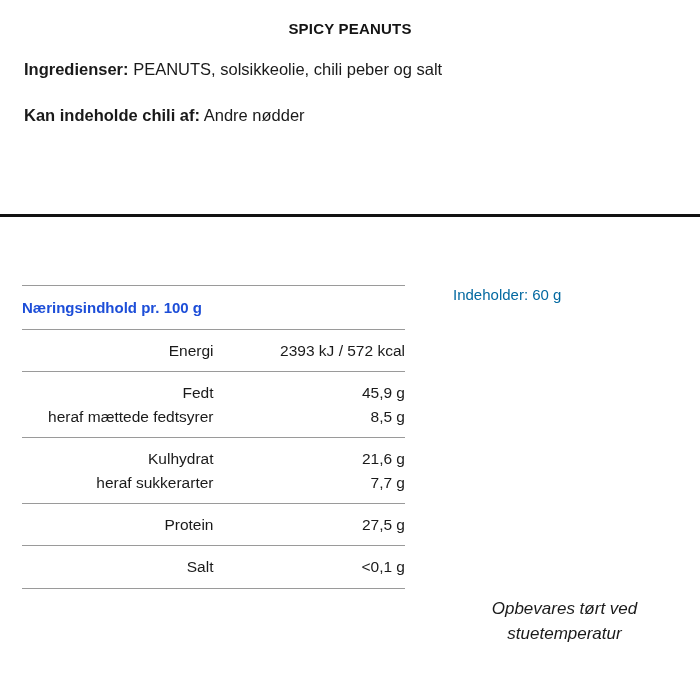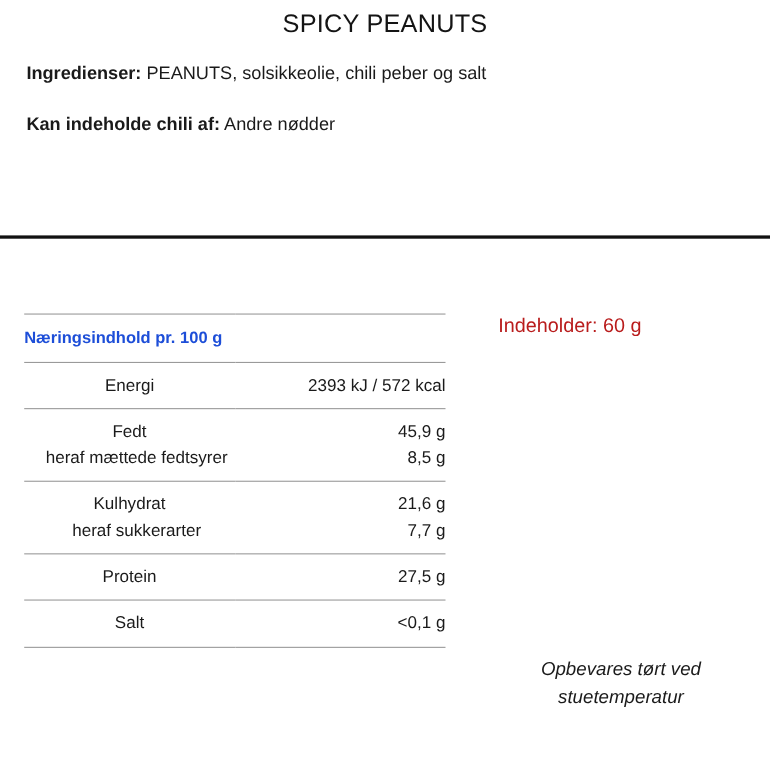--- a/index.html
+++ b/index.html
@@ -19,25 +19,25 @@
   .page {
     width: 700px;
     height: 700px;
     position: relative;
     box-sizing: border-box;
   }
 
   
   .product-title {
     text-align: center;
-    font-size: 23px;
-    font-weight: normal;
+    font-size: 15px;
+    font-weight: bold;
     letter-spacing: 0.2px;
     margin: 0;
-    padding-top: 8px;
+    padding-top: 20px;
     line-height: 1.2;
     color: #141414;
   }
 
   .info-block {
     padding: 0 24px;
     margin-top: 20px;
   }
   .info-line {
     font-size: 16.5px;
@@ -130,27 +130,27 @@
     padding-bottom: 2px;
   }
   .nrow.sub td {
     padding-top: 2px;
     padding-bottom: 11px;
   }
   .nrow.sub td.label {
     padding-left: 13px;
   }
 
-  td.label { text-align: center; }
+  td.label { text-align: right; }
   td.value { text-align: right; white-space: nowrap; }
 
   
   .contains-text {
-    font-size: 18px;
-    color: #b91c1c;
+    font-size: 15px;
+    color: #0369a1;
     line-height: 1.3;
     white-space: nowrap;
   }
   .storage-text {
     position: absolute;
     top: 312px;
     left: 52px;
     width: 215px;
     text-align: center;
     font-style: italic;

